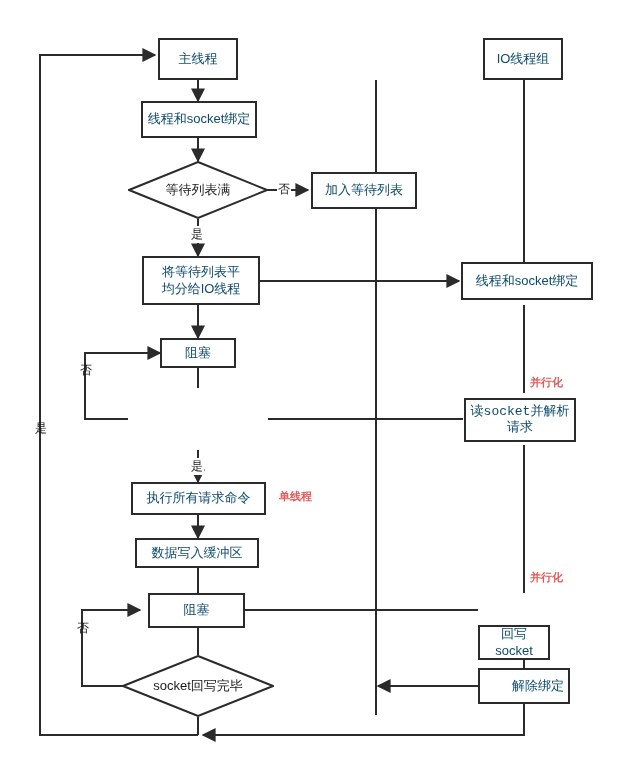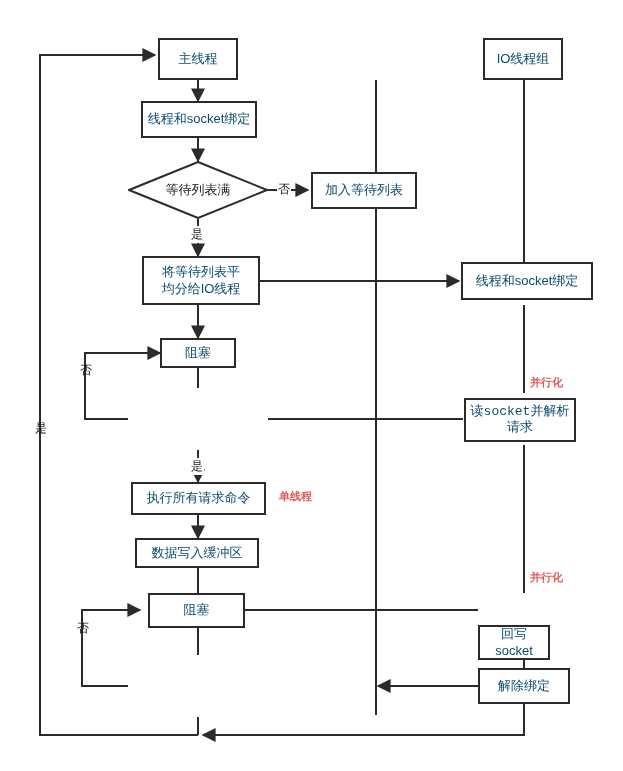--- a/index.html
+++ b/index.html
@@ -203,22 +203,28 @@
   </div>
 
   <div class="node" style="left:148px; top:593px; width:97px; height:35px;">
     <span>阻塞</span>
   </div>
 
   <div class="node" style="left:478px; top:593px; width:72px; height:35px;margin-top:32px;">
     <span>回写socket</span>
   </div>
 
-
-  <div class="node" style="left:478px; top:668px; width:92px; height:36px;">
+  <div class="diamond" style="left:122px; top:655px; width:152px; height:62px;">
+    <svg width="152" height="62" viewBox="0 0 152 62">
+      <polygon points="76,1 151,31 76,61 1,31" fill="#ffffff" stroke="#2b2b2b" stroke-width="2"></polygon>
+    </svg>
+    <div class="dlabel">socket回写完毕</div>
+  </div>
+
+  <div class="node" style="left:478px; top:668px; width:92px; height:36px;justify-content:flex-end;">
     <span>解除绑定</span>
   </div>
 
   <div class="edge-label" style="left:277px; top:181px;">否</div>
 
   <div class="edge-label" style="left:190px; top:226px;">是</div>
 
   <div class="edge-label vert" style="left:76px; top:355px;">否</div>
 
   <div class="edge-label" style="left:190px; top:458px;">是</div>

